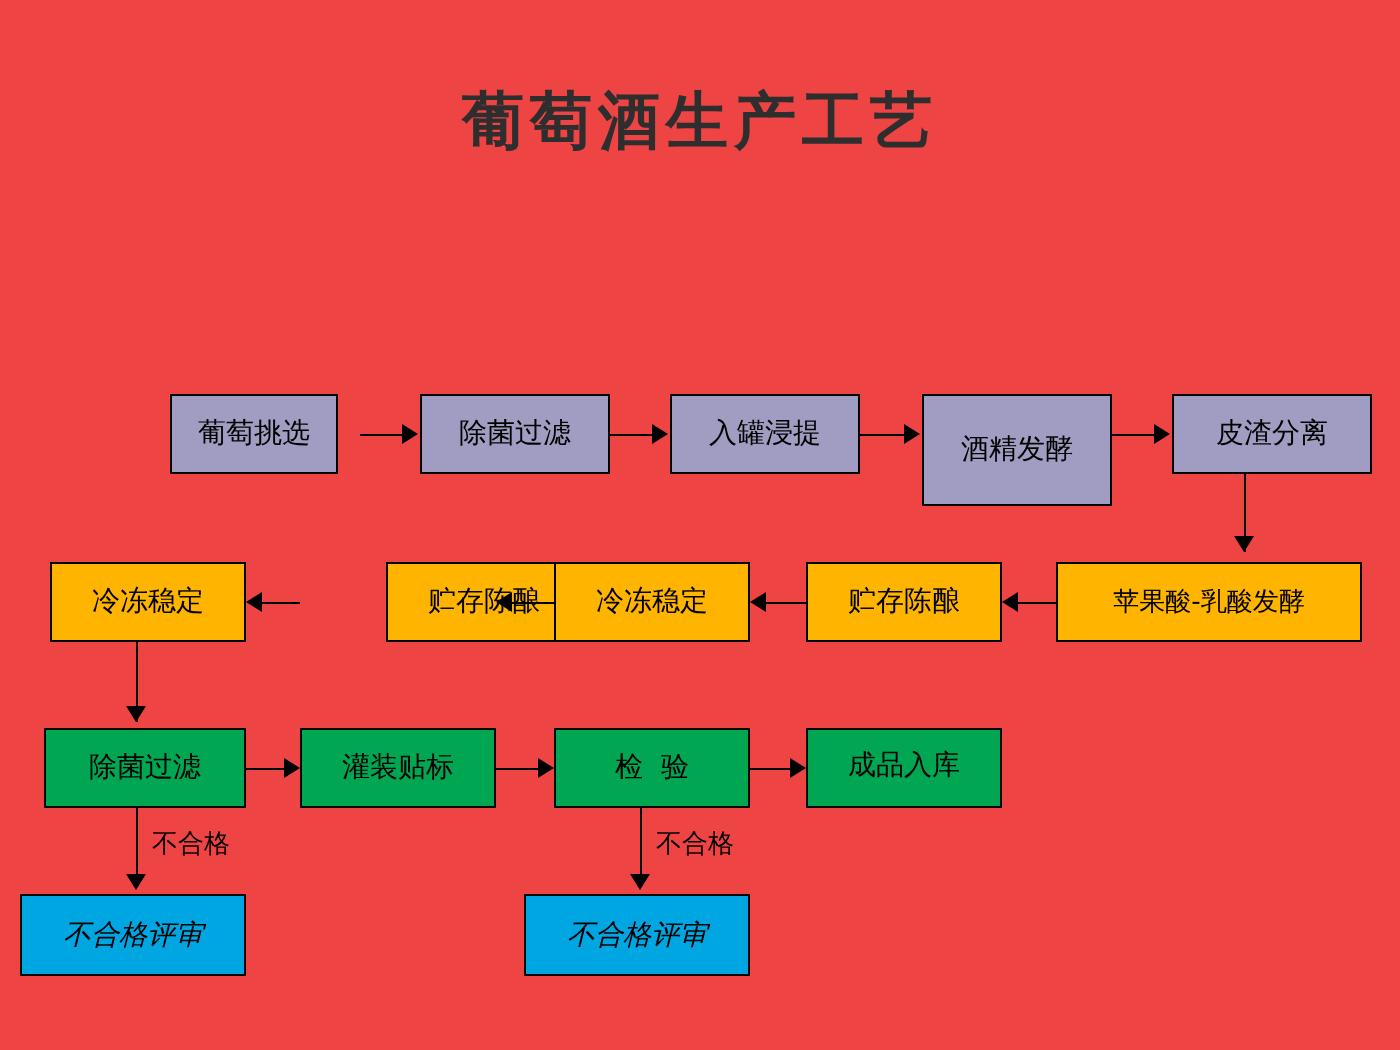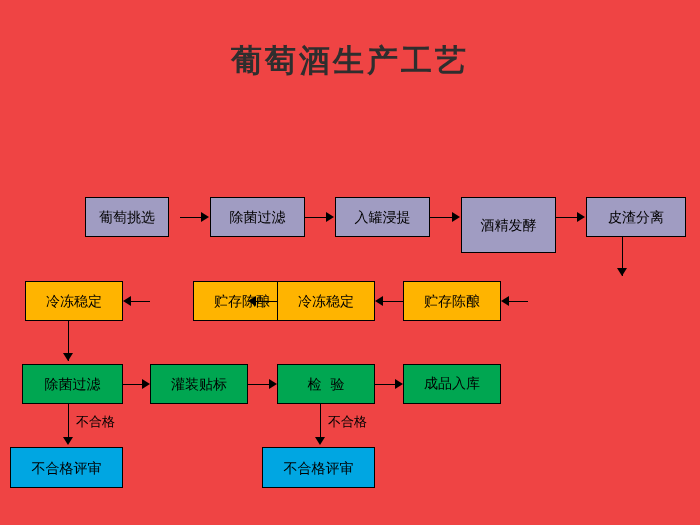--- a/index.html
+++ b/index.html
@@ -36,21 +36,21 @@
     justify-content: center;
     font-size: 14px;
     color: #000000;
     line-height: 1;
     white-space: pre;
     font-family: "DejaVu Sans", "Liberation Sans", sans-serif;
   }
   .node.purple { background: #a09cc2; }
   .node.orange { background: #ffb400; }
   .node.green  { background: #00a651; }
-  .node.blue   { background: #00a6e2; }
+  .node.blue   { background: #00a6e2; font-style: italic; }
   .node.small  { font-size: 13px; }
 
   
   .hline {
     position: absolute;
     height: 0;
     border-top: 1.6px solid #000000;
   }
   .vline {
     position: absolute;
@@ -111,20 +111,21 @@
   <div class="hline" style="left:556px; top:217px; width:21px;"></div>
   <div class="arrow-r" style="left:577px; top:212px;"></div>
 
   <div class="vline" style="left:622px; top:237px; height:39px;"></div>
   <div class="arrow-d" style="left:617px; top:268px;"></div>
 
   <div class="node orange" style="left:25px;  top:281px; width:98px; height:40px;">冷冻稳定</div>
   <div class="node orange" style="left:150px; top:281px; width:98px; height:40px;margin-left:43px;">贮存陈酿</div>
   <div class="node orange" style="left:277px; top:281px; width:98px; height:40px;">冷冻稳定</div>
   <div class="node orange" style="left:403px; top:281px; width:98px; height:40px;">贮存陈酿</div>
+  <div class="node orange small" style="left:528px; top:281px; width:153px; height:40px;">苹果酸-乳酸发酵</div>
 
   <div class="hline" style="left:131px; top:301px; width:19px;"></div>
   <div class="arrow-l" style="left:123px; top:296px;"></div>
 
   <div class="hline" style="left:256px; top:301px; width:21px;"></div>
   <div class="arrow-l" style="left:248px; top:296px;"></div>
 
   <div class="hline" style="left:383px; top:301px; width:20px;"></div>
   <div class="arrow-l" style="left:375px; top:296px;"></div>
 

